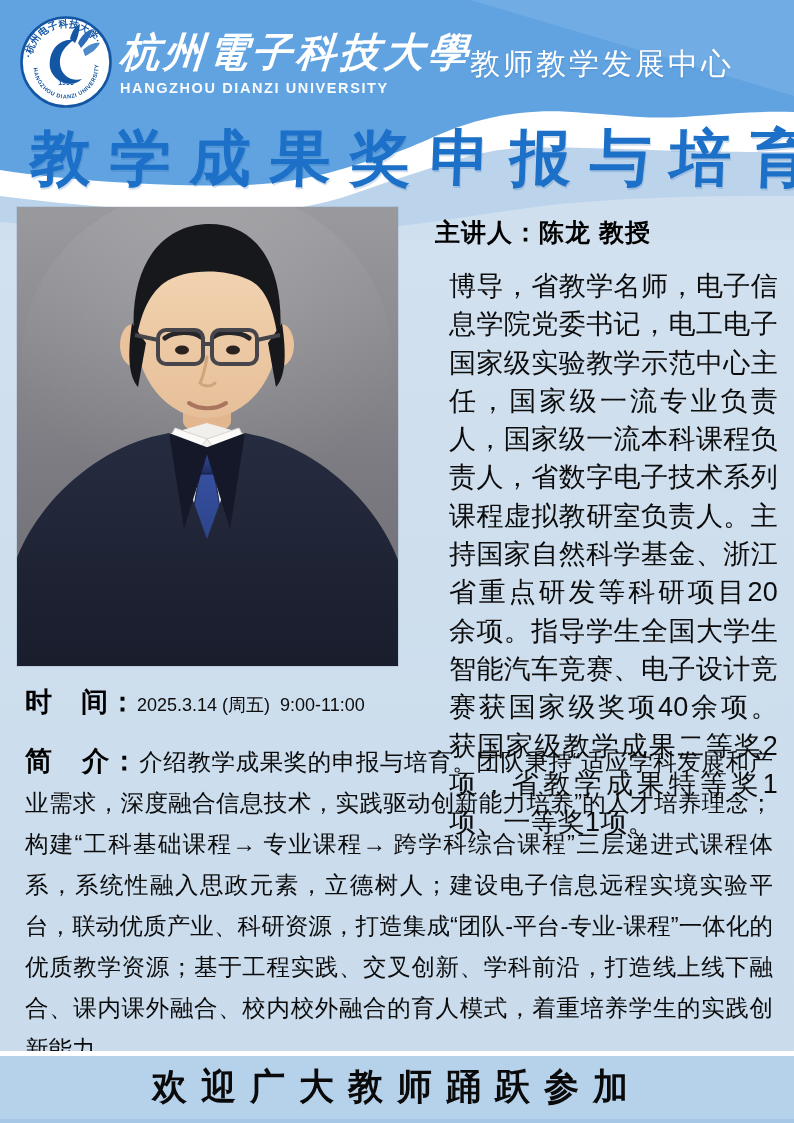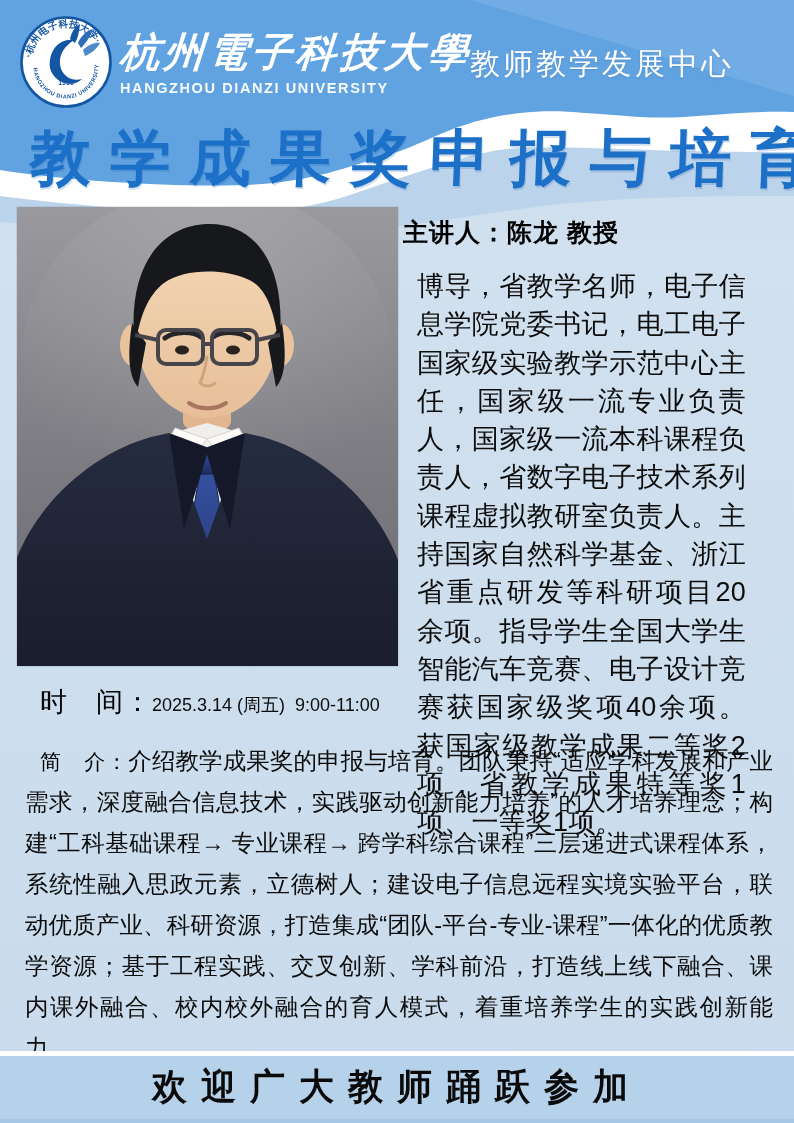--- a/index.html
+++ b/index.html
@@ -28,33 +28,33 @@
     position:absolute;top:118px;left:30px;width:734px;z-index:5;
     font-size:61px;font-weight:800;color:#1c70c7;text-align:center;
     letter-spacing:19px;white-space:nowrap;transform:skewX(-2deg);
     text-shadow:1px 2px 0 rgba(23,85,160,.18);
     font-family:"Liberation Sans","DejaVu Sans",sans-serif;
   }
   
   .photo{position:absolute;left:17px;top:207px;width:381px;height:459px;z-index:6;
     box-shadow:0 0 0 1px rgba(90,110,140,.15);}
   
-  .speaker{position:absolute;left:403px;top:216px;width:357px;z-index:6;}
+  .speaker{position:absolute;left:435px;top:216px;width:357px;z-index:6;}
   .speaker-heading{font-size:25px;font-weight:bold;color:#000;letter-spacing:1px;margin:0 0 18px 0;}
   .speaker-bio{
     font-size:27px;line-height:38.3px;text-align:justify;color:#0c0c0c;margin:14px;
     letter-spacing:.2px;
   }
   
   .details{position:absolute;left:25px;top:684px;width:748px;z-index:6;}
   .row{margin-bottom:17px;line-height:36px;}
-  .lbl{font-size:27px;font-weight:normal;color:#000;letter-spacing:1px;margin-left:15px;}
+  .lbl{font-size:27px;font-weight:bold;color:#000;letter-spacing:1px;}
   .val{font-size:18px;color:#0c0c0c;white-space:pre-wrap;}
   .intro{font-size:23.5px;line-height:41px;text-align:justify;color:#0c0c0c;margin-top:2px;}
-  .intro .lbl{font-size:21px;}
+  .intro .lbl{font-size:27px;}
   
   .footer-divider{position:absolute;left:0;top:1051px;width:794px;height:5px;background:#ffffff;z-index:7;}
   .footer-band{
     position:absolute;left:0;top:1056px;width:794px;height:67px;background:#b6d1ea;z-index:7;
     display:flex;align-items:center;justify-content:center;border-bottom:4px solid #a6c7e5;
   }
   .footer-welcome{
     font-family:"Liberation Serif","DejaVu Serif",serif;
     font-size:35px;font-weight:bold;color:#0a0a0a;letter-spacing:14px;
     transform:scaleY(1.04);white-space:nowrap;

